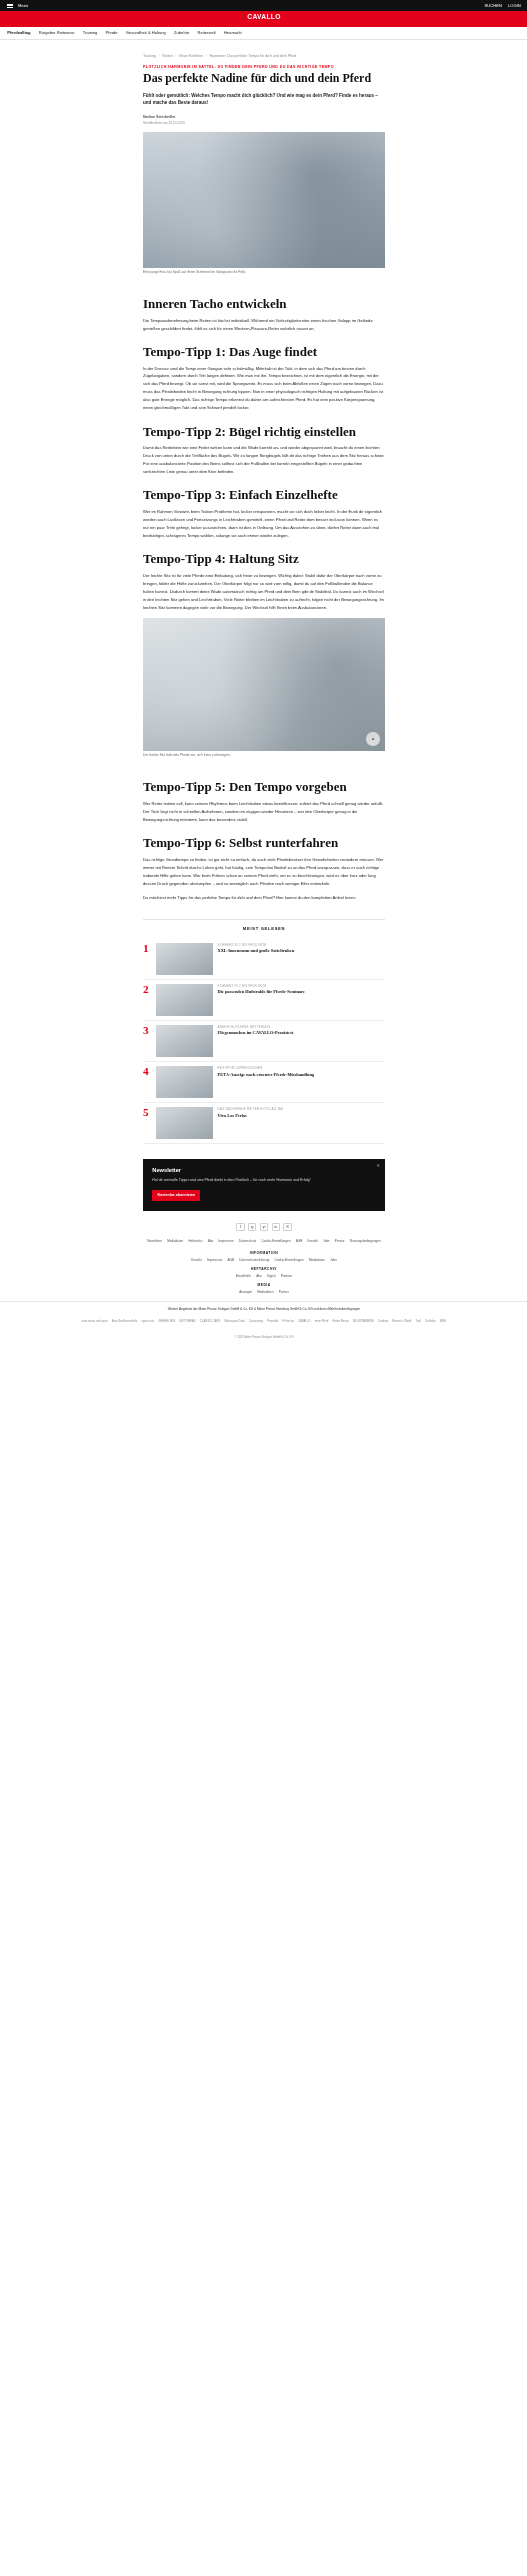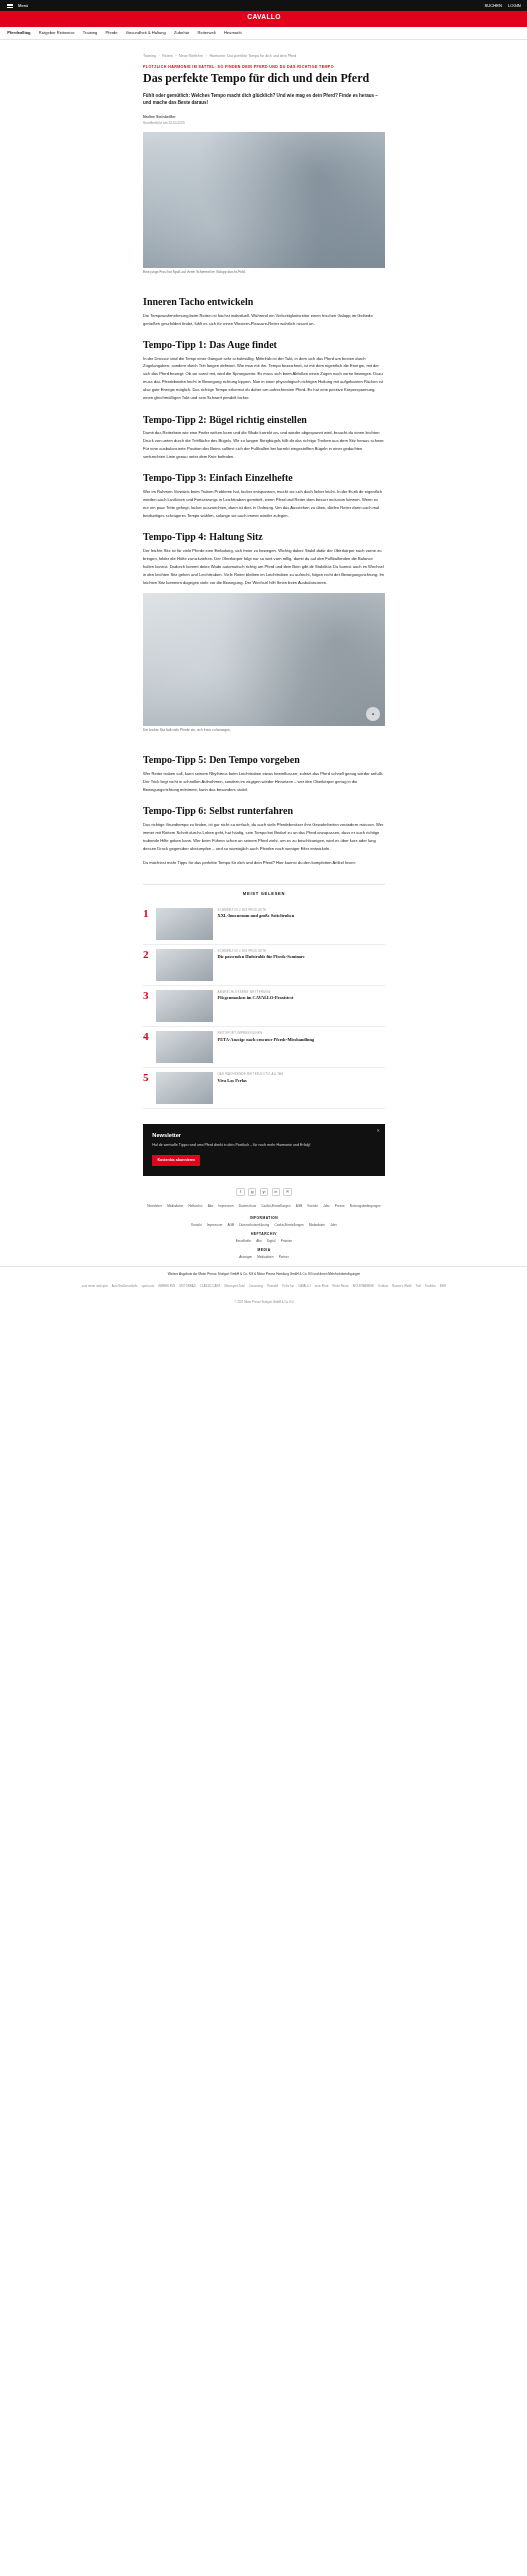--- a/index.html
+++ b/index.html
@@ -129,21 +129,21 @@
   }
   .caption {
     font-size:3.3px;
     color:#6a6a6a;
     line-height:1.6;
     padding:2.6px 0 9.3px 0;
   }
 
   h2.sec {
     font-family:"Liberation Serif", serif;
-    font-size:10px;
+    font-size:13px;
     margin:11.3px 0 4.6px 0;
     font-weight:bold;
     color:#111;
   }
   p.body {
     font-size:4.1px;
     line-height:1.95;
     margin:0 0 6.2px 0;
     color:#222;
     text-align:left;
@@ -358,21 +358,21 @@
       <a>Training</a>
       <span class="sep">›</span>
       <a>Reiten</a>
       <span class="sep">›</span>
       <a>Neue Reitlehre</a>
       <span class="sep">›</span>
       <span>Harmonie: Das perfekte Tempo für dich und dein Pferd</span>
     </div>
 
     <div class="kicker">PLOTZLICH HARMONIE IM SATTEL: SO FINDEN DEIN PFERD UND DU DAS RICHTIGE TEMPO</div>
-    <h1 class="article-title">Das perfekte Tempo für dich und dein Pferd</h1>
+    <h1 class="article-title">Das perfekte Nadine für dich und dein Pferd</h1>
     <p class="standfirst">Fühlt oder gemütlich: Welches Tempo macht dich glücklich? Und wie mag es dein Pferd? Finde es heraus – und mache das Beste daraus!</p>
     <div class="byline">Nadine Steinbeißer</div>
     <div class="dateline">Veröffentlicht am 22.10.2025</div>
 
     <div class="hero"></div>
     <div class="caption">Eine junge Frau hat Spaß auf ihrem Schimmel im Galopp durchs Feld.</div>
 
     <h2 class="sec">Inneren Tacho entwickeln</h2>
     <p class="body">Die Tempowahrnehmung beim Reiten ist höchst individuell. Während ein Vielseitigkeitsreiter einen frischen Galopp im Gelände genießen geschildert findet, fühlt es sich für einen Western-Pleasure-Reiter wahrlich rasant an.</p>
 

